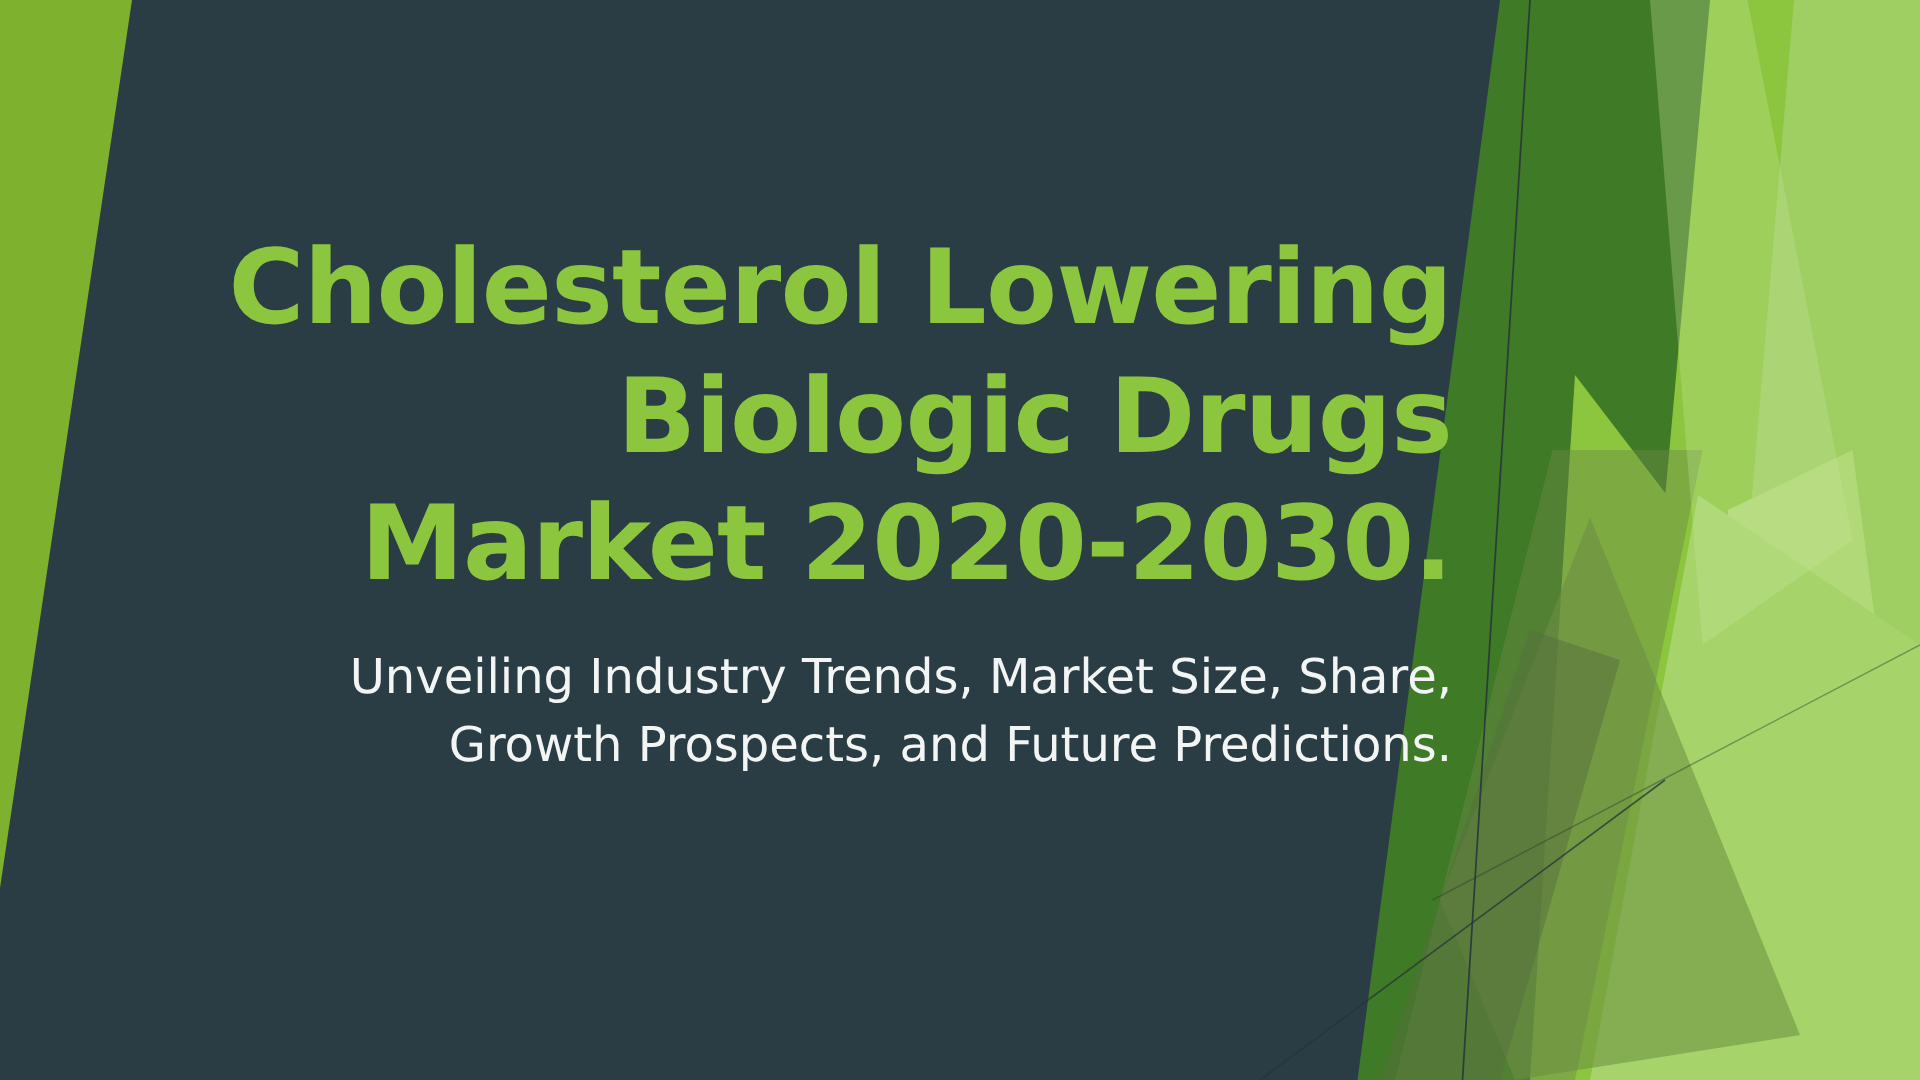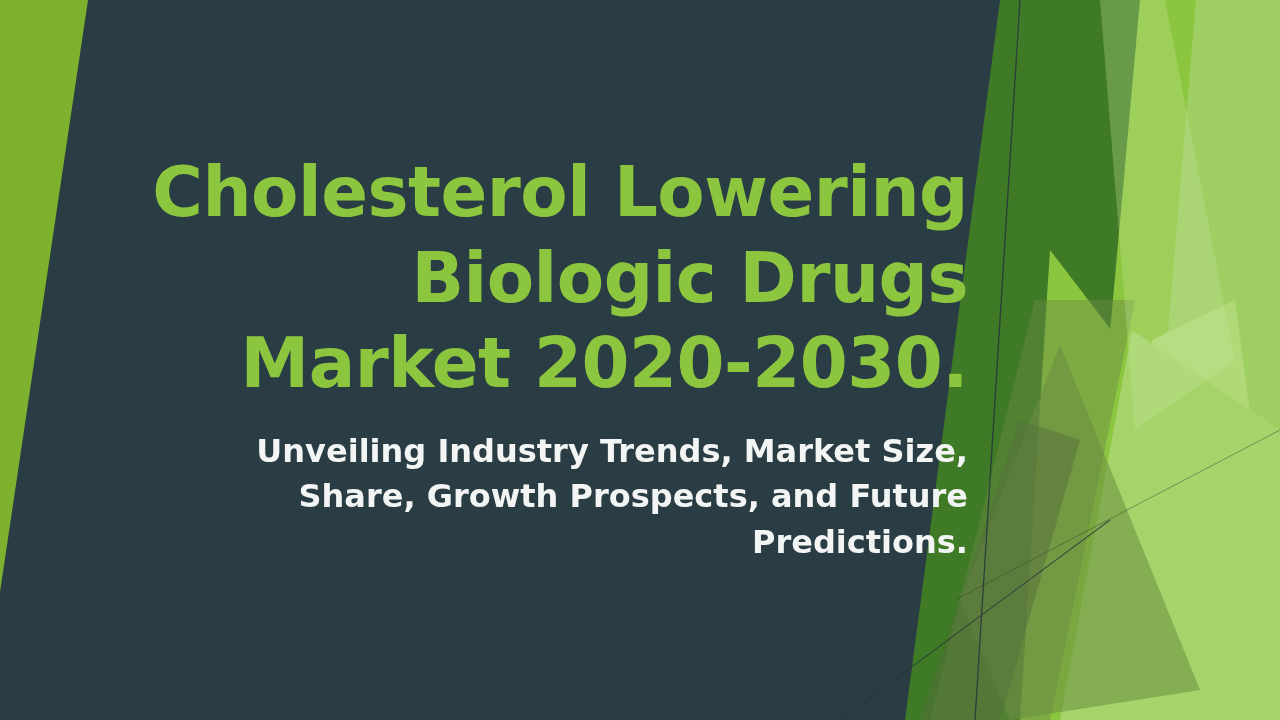--- a/index.html
+++ b/index.html
@@ -40,21 +40,21 @@
     font-size: 69px;
     line-height: 1.24;
     letter-spacing: -0.5px;
     color: #8cc63e;
     text-align: right;
     white-space: pre-wrap;
   }
   #slide-subtitle {
     margin: 22px 0 0 0;
     font-family: "DejaVu Sans", sans-serif;
-    font-weight: 700;
+    font-weight: 400;
     font-size: 32px;
     line-height: 1.42;
     color: #f2f5f3;
     text-align: right;
     white-space: pre-wrap;
   }
 </style>
 </head>
 <body>
 

